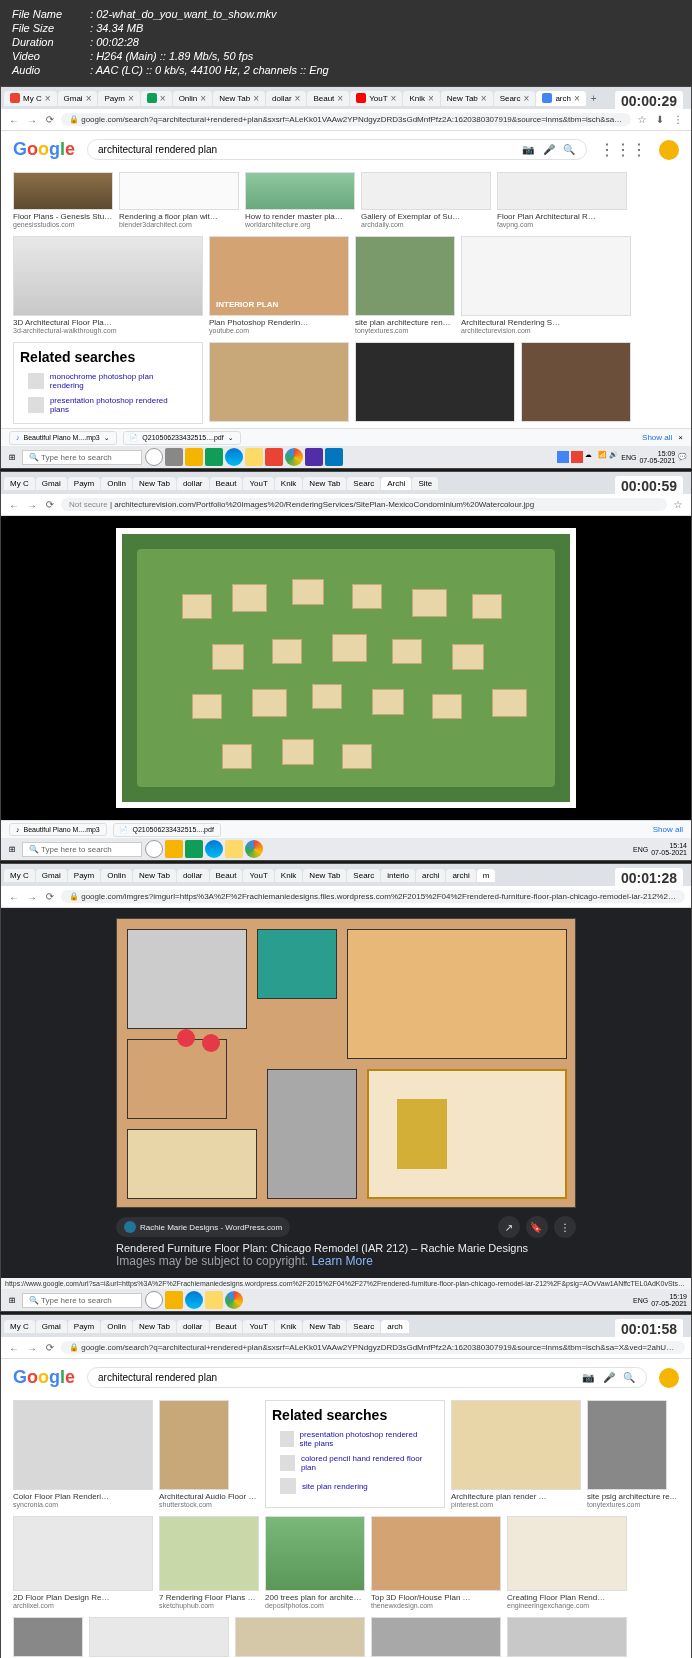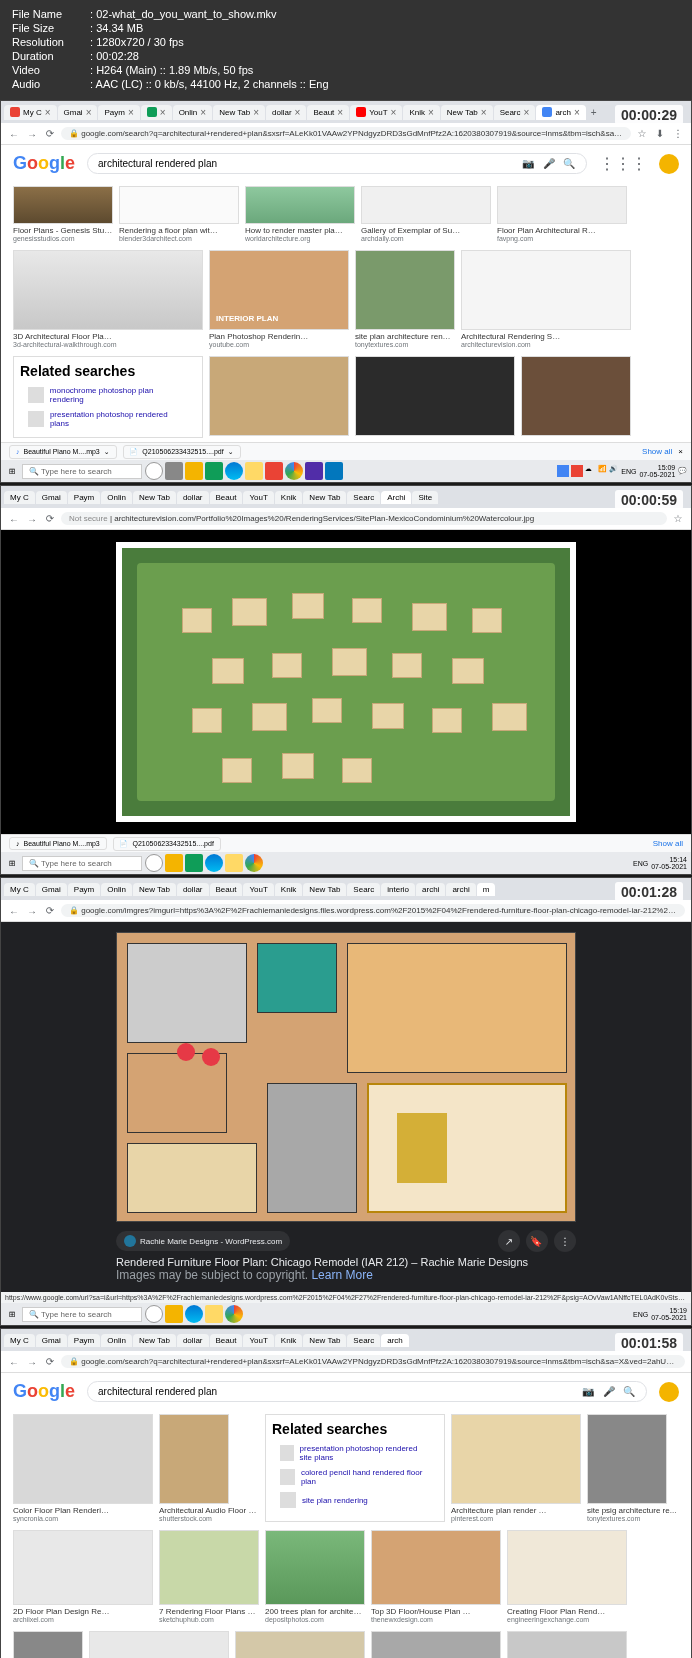--- a/index.html
+++ b/index.html
@@ -1,17 +1,17 @@
 <!DOCTYPE html>
 <html><head>
 <meta charset="utf-8">
 <style>
 * { margin: 0; padding: 0; box-sizing: border-box; font-family: Arial, sans-serif; }
 body { background: #1a1a1a; width: 692px; }
-.header-info { background: #333; color: white; padding: 8px 12px; font-size: 11px; font-family: monospace; }
+.header-info { background: #333; color: white; padding: 8px 12px; font-size: 11px; font-family: monospace; font-style: italic; }
 .header-info div { margin-bottom: 2px; }
 .header-info .label { display: inline-block; width: 75px; }
 .screenshot { position: relative; background: white; border: 1px solid #444; margin-bottom: 2px; }
 .timestamp-overlay { position: absolute; top: 4px; right: 8px; background: rgba(255,255,255,0.9); color: #333; padding: 2px 6px; font-size: 14px; font-weight: bold; border-radius: 3px; z-index: 100; }
 .tab-bar { background: #dee1e6; display: flex; height: 22px; align-items: center; padding: 0 3px; gap: 1px; overflow: hidden; }
 .tab { background: #f1f3f4; display: flex; align-items: center; padding: 2px 6px; font-size: 8px; border-radius: 4px 4px 0 0; gap: 3px; white-space: nowrap; }
 .tab.active { background: white; }
 .tab-icon { width: 10px; height: 10px; border-radius: 2px; display: inline-block; }
 .tab-close { color: #666; font-size: 10px; cursor: pointer; }
 .addr-bar { background: white; display: flex; align-items: center; padding: 3px 6px; gap: 4px; border-bottom: 1px solid #ddd; height: 22px; }
@@ -59,21 +59,20 @@
 .url-hint { background: #f1f3f4; color: #333; font-size: 7px; padding: 2px 4px; overflow: hidden; white-space: nowrap; text-overflow: ellipsis; }
 .tb-icons { display: flex; gap: 2px; align-items: center; }
 .tb-app { width: 18px; height: 18px; border-radius: 2px; }
 </style>
 </head>
 <body>
 
 <div class="header-info">
   <div><span class="label">File Name</span> : <span>02-what_do_you_want_to_show.mkv</span></div>
   <div><span class="label">File Size</span> : <span>34.34 MB</span></div>
-  <div><span class="label">Resolution</span> : <span>1280x720 / 30 fps</span></div>
   <div><span class="label">Duration</span> : <span>00:02:28</span></div>
   <div><span class="label">Video</span> : <span>H264 (Main) :: 1.89 Mb/s, 50 fps</span></div>
   <div><span class="label">Audio</span> : <span>AAC (LC) :: 0 kb/s, 44100 Hz, 2 channels :: Eng</span></div>
 </div>
 
 <div class="screenshot">
   <div class="timestamp-overlay">00:00:29</div>
   <div class="tab-bar">
     <div class="tab">
         <span class="tab-icon" style="background:#ea4335"></span>

